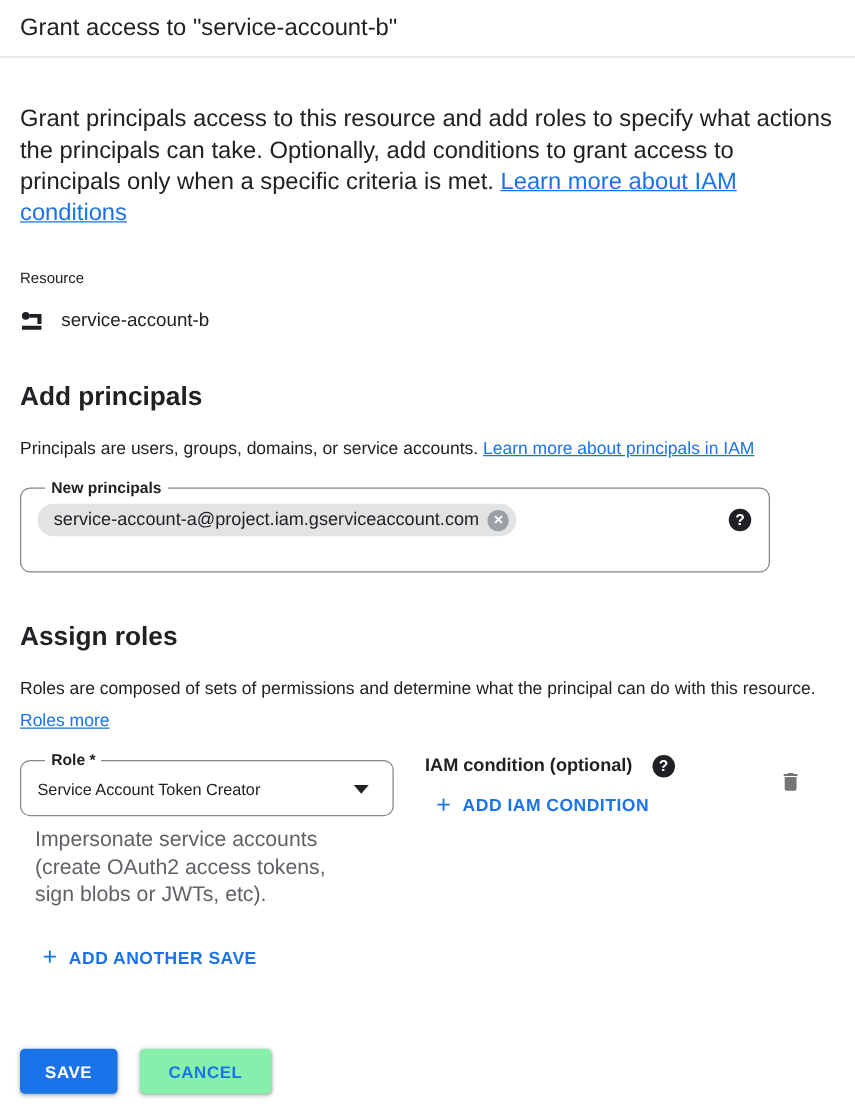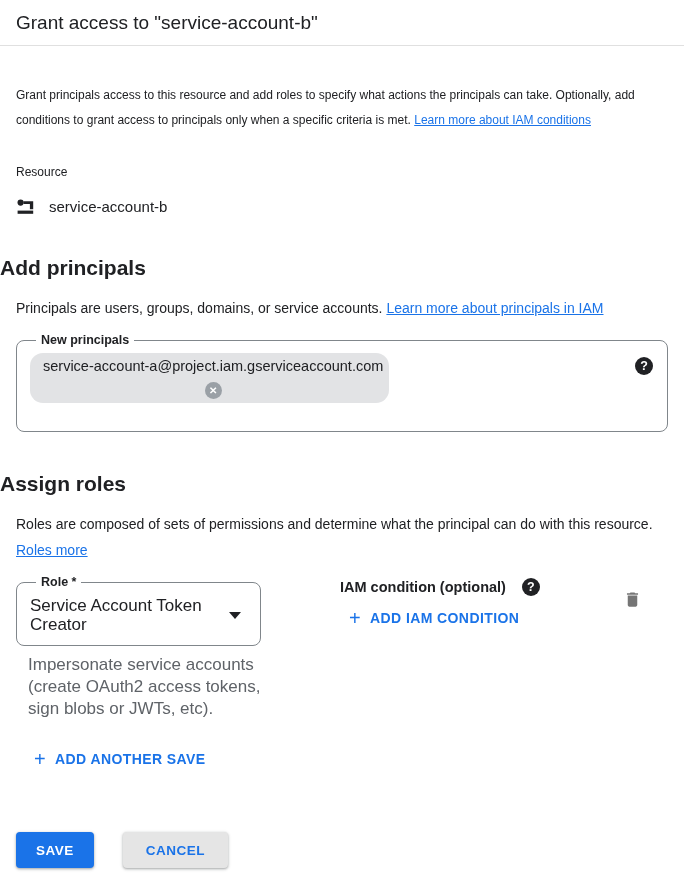--- a/index.html
+++ b/index.html
@@ -16,21 +16,21 @@
   .dialog-header {
     padding: 11px 16px 10px;
     font-size: 19px;
     line-height: 24px;
     font-weight: 400;
     border-bottom: 1px solid #e0e0e0;
   }
 
   .intro {
     margin: 37px 16px 0;
-    font-size: 12px;
+    font-size: 19px;
     line-height: 25px;
     max-width: 652px;
   }
 
   .section-heading-sm {
     margin: 29px 16px 0;
     font-size: 12px;
     line-height: 20px;
     font-weight: 400;
   }
@@ -38,21 +38,21 @@
   .resource-row {
     margin: 15px 16px 0;
     display: flex;
     align-items: center;
     gap: 12px;
     font-size: 15px;
   }
   .resource-row svg { display: block; }
 
   .section-heading-lg {
-    margin: 40px 0 0;
+    margin: 40px 16px 0;
     font-size: 21px;
     line-height: 24px;
     font-weight: 700;
   }
 
   .section-desc {
     margin: 15px 16px 0;
     font-size: 14px;
     line-height: 26px;
     max-width: 652px;
@@ -66,40 +66,39 @@
   fieldset.outlined legend {
     font-size: 12.5px;
     font-weight: 700;
     line-height: 13px;
     padding: 0 5px;
     margin-left: 6px;
     color: #202124;
   }
 
   .principals-field {
-    width: 652px;
+    width: 600px;
     padding: 6px 14px 28px 13px;
   }
   .principals-inner {
     display: flex;
     align-items: flex-start;
     justify-content: space-between;
   }
 
   .chip {
     display: inline-flex;
     align-items: center;
     gap: 7px;
     background: #e2e3e5;
     border-radius: 13px;
     padding: 4px 6px 4px 13px;
     font-size: 14.5px;
     line-height: 18px;
     color: #202124;
-    flex-direction: column;
   }
   .chip-close {
     width: 17px; height: 17px;
     border-radius: 50%;
     background: #9aa0a6;
     color: #ffffff;
     font-size: 10px;
     line-height: 17px;
     text-align: center;
     font-weight: 700;
@@ -123,30 +122,30 @@
 
   .role-row {
     margin: 13px 16px 0;
     display: flex;
     align-items: flex-start;
   }
   .role-col { width: 299px; flex: 0 0 auto; }
 
   fieldset.role-field {
     margin: 0;
-    width: 245px;
+    width: 299px;
     padding: 7px 12px 11px 13px;
     cursor: pointer;
   }
   .role-value-row {
     display: flex;
     align-items: center;
     justify-content: space-between;
   }
-  .role-value { font-size: 17px; line-height: 19px; }
+  .role-value { font-size: 13px; line-height: 19px; }
   .dropdown-arrow {
     width: 0; height: 0;
     border-left: 6px solid transparent;
     border-right: 6px solid transparent;
     border-top: 7px solid #202124;
     margin-right: 7px;
   }
 
   .role-help {
     margin: 8px 0 0 12px;
@@ -190,35 +189,35 @@
   .icon-button {
     border: none; background: transparent; cursor: pointer; padding: 0;
   }
   .icon-button svg { display: block; }
 
   .add-another { margin: 30px 0 0 34px; }
 
   .actions {
     margin: 62px 16px 0;
     display: flex;
-    gap: 29px;
+    gap: 18px;
   }
   .btn {
     height: 36px;
     border-radius: 4px;
     border: none;
     font-family: "Liberation Sans", sans-serif;
     font-size: 13.5px;
     font-weight: 700;
     letter-spacing: 0.5px;
     cursor: pointer;
     box-shadow: 0 1px 2px rgba(60,64,67,0.3), 0 1px 3px 1px rgba(60,64,67,0.15);
   }
   .btn-primary { background: #1a73e8; color: #ffffff; padding: 0 20px; }
-  .btn-secondary { background: #e5e5e5; color: #1a73e8; padding: 0 23px; }
+  .btn-secondary { background: #86efac; color: #1a73e8; padding: 0 23px; }
 </style>
 </head>
 <body>
 
 
 
 <div class="dialog-header">Grant access to "service-account-b"</div>
 
 <p class="intro"><span>Grant principals access to this resource and add roles to specify what actions the principals can take. Optionally, add conditions to grant access to principals only when a specific criteria is met.</span>
 <a>Learn more about IAM conditions</a></p>

